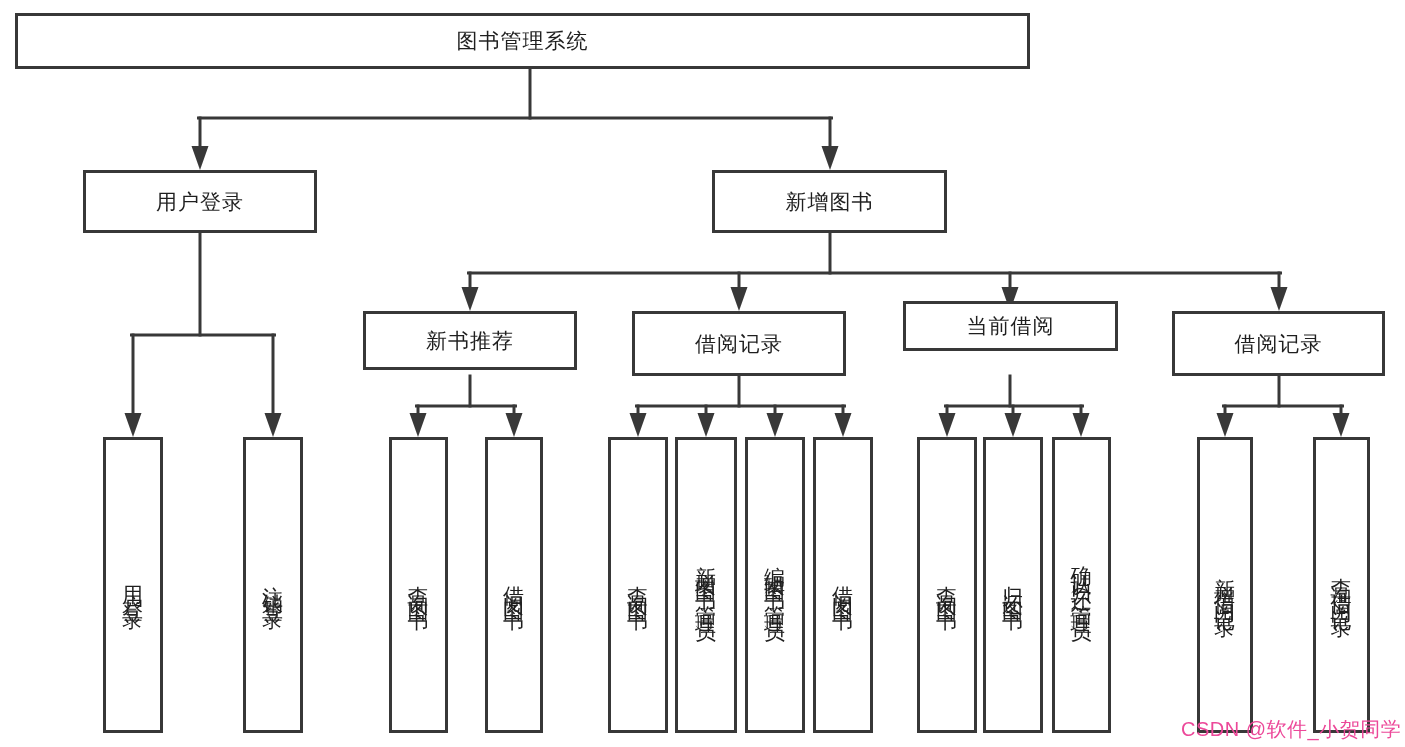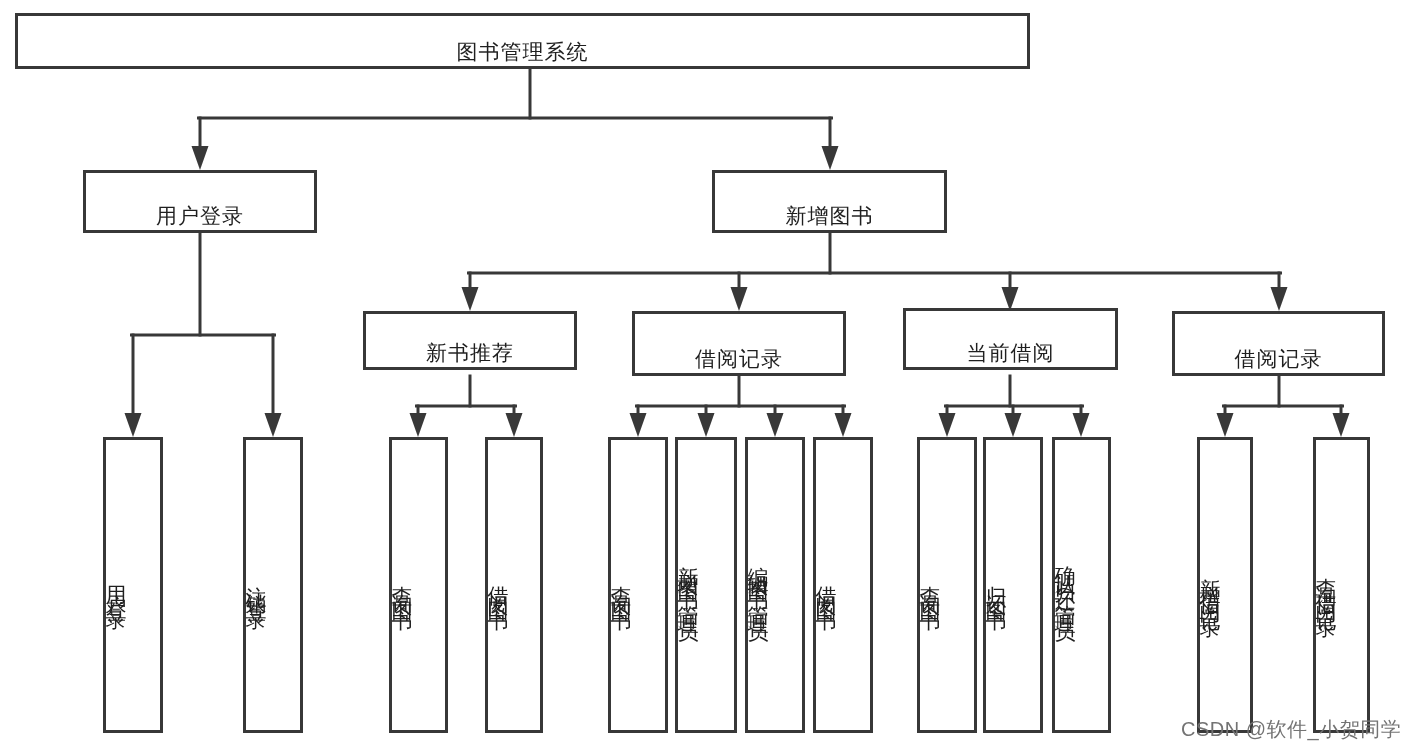--- a/index.html
+++ b/index.html
@@ -4,32 +4,32 @@
 <style>
   html,body{margin:0;padding:0;background:#ffffff;}
   .canvas{
     position:relative;width:1405px;height:747px;background:#ffffff;
     font-family:"Liberation Sans","DejaVu Sans",sans-serif;overflow:hidden;
   }
   #connectors{position:absolute;left:0;top:0;z-index:1;}
   .node{
     position:absolute;box-sizing:border-box;background:#ffffff;
     border:3px solid #383838;color:#1f1f1f;
-    display:flex;align-items:flex-end;justify-content:center;
+    display:flex;align-items:center;justify-content:center;
     z-index:2;
   }
   .node.h{font-size:21px;letter-spacing:1px;white-space:nowrap;}
   .node.v{
     writing-mode:vertical-rl;text-orientation:mixed;
     font-size:21px;letter-spacing:8px;line-height:1;
   }
   .node.v .lbl{display:block;}
   .watermark{
     position:absolute;left:1181px;top:716px;z-index:3;
-    font-size:20px;letter-spacing:0.5px;color:#737373;white-space:nowrap;
+    font-size:20px;letter-spacing:0.5px;color:#ec4899;white-space:nowrap;
   }
 </style>
 </head>
 <body>
 
 <div class="canvas">
 
   <svg id="connectors" width="1405" height="747">
       <line x1="530" y1="69" x2="530" y2="118" stroke="#383838" stroke-width="3" stroke-linecap="square"></line>
       <line x1="198.5" y1="118" x2="831.5" y2="118" stroke="#383838" stroke-width="3" stroke-linecap="square"></line>
@@ -95,21 +95,21 @@
   <div class="node h" style="left:712px;top:170px;width:235px;height:63px">
     <span class="lbl">新增图书</span>
   </div>
 
   <div class="node h" style="left:363px;top:311px;width:214px;height:59px">
     <span class="lbl">新书推荐</span>
   </div>
   <div class="node h" style="left:632px;top:311px;width:214px;height:65px">
     <span class="lbl">借阅记录</span>
   </div>
-  <div class="node h" style="left:903px;top:308px;width:215px;height:62px">
+  <div class="node h" style="left:903px;top:301px;width:215px;height:50px">
     <span class="lbl">当前借阅</span>
   </div>
   <div class="node h" style="left:1172px;top:311px;width:213px;height:65px">
     <span class="lbl">借阅记录</span>
   </div>
 
   <div class="node v" style="left:103px;top:437px;width:60px;height:296px">
     <span class="lbl">用户登录</span>
   </div>
   <div class="node v" style="left:243px;top:437px;width:60px;height:296px">

